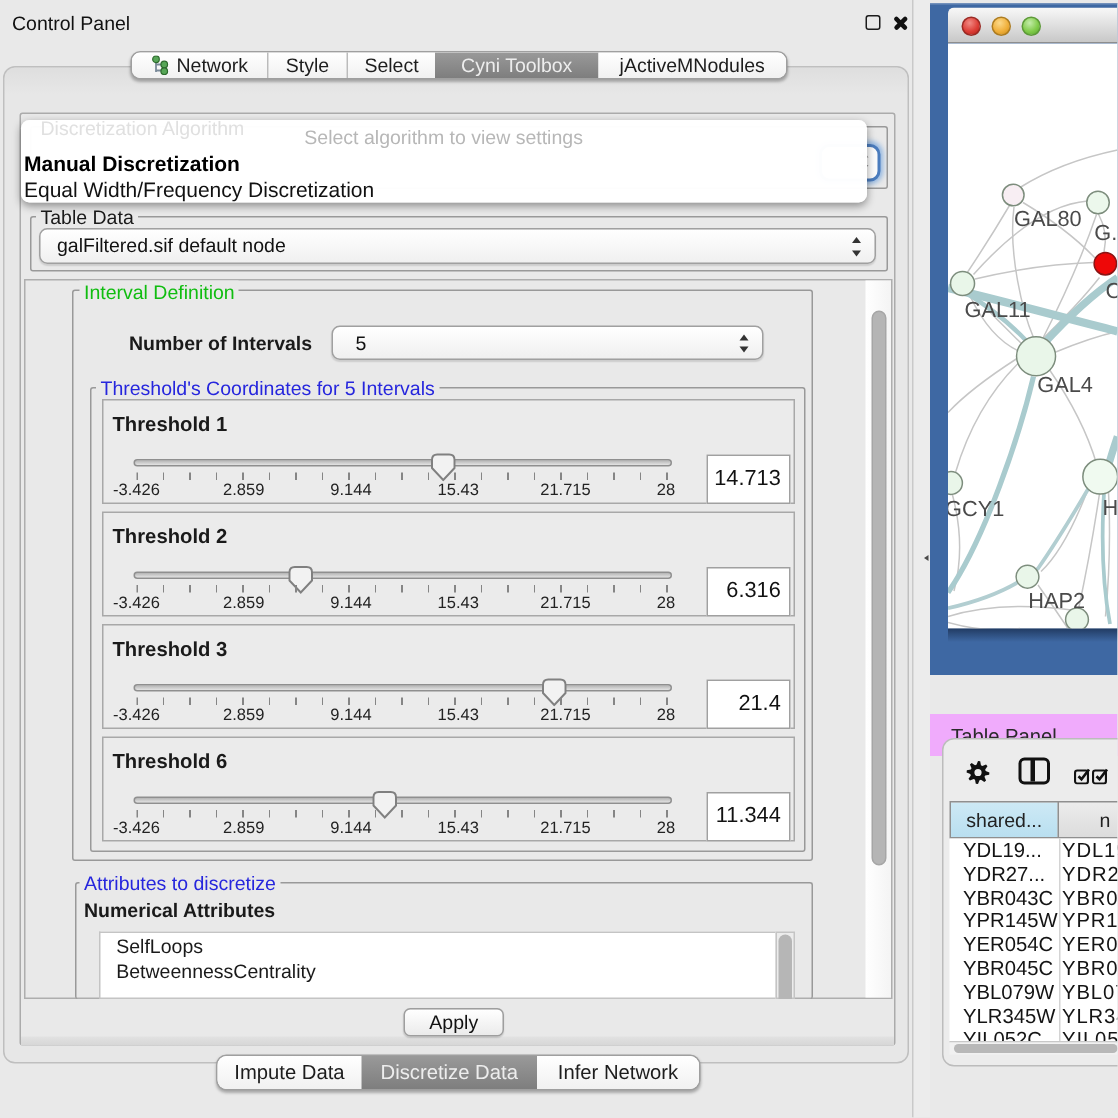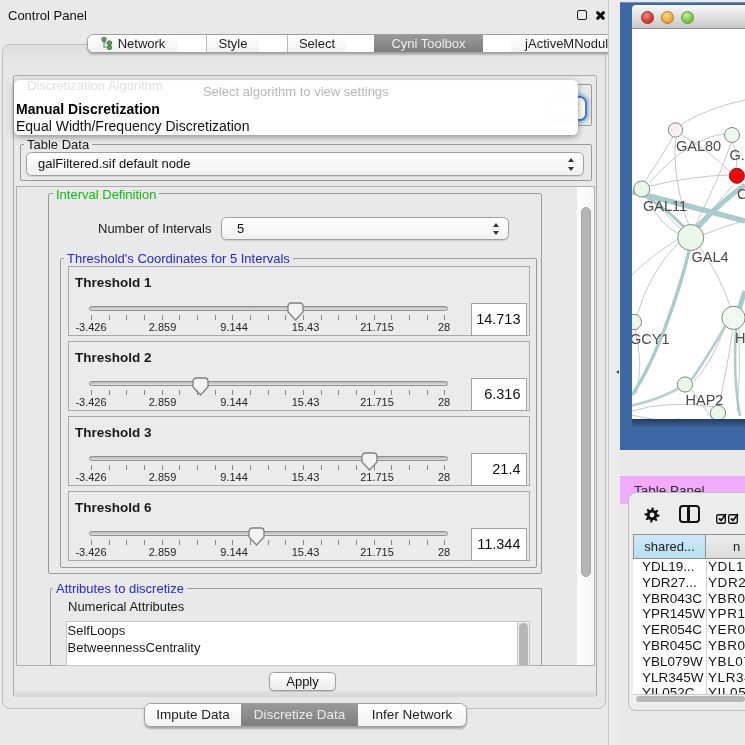--- a/index.html
+++ b/index.html
@@ -1,33 +1,33 @@
 <!DOCTYPE html>
 <html><head>
 <meta charset="utf-8">
 <style>
 * { margin:0; padding:0; box-sizing:border-box; }
 html,body { width:745px; height:745px; overflow:hidden; }
 body { font-family:"Liberation Sans", sans-serif; background:#e9e9e9; position:relative; }
 .abs { position:absolute; }
-.b13 { font-size:13px; font-weight:normal; color:#1a1a1a;margin-left:12px; }
+.b13 { font-size:13px; font-weight:bold; color:#1a1a1a; }
 
 #titletext { left:8px; top:8px; font-size:13px; color:#111; }
 #winsq { left:577px; top:10px; width:10px; height:10px; border:1.8px solid #1c1c1c; border-radius:2px; }
 #winx { left:594px; top:10px; width:12px; height:12px; }
 #winx i { position:absolute; left:0.5px; top:4.3px; width:11px; height:2.8px; background:#111; border-radius:1.4px; }
 #winx i.a { transform:rotate(45deg); }
 #winx i.b { transform:rotate(-45deg); }
 
 #tabpane { left:2px; top:44px; width:604px; height:665px; border:1px solid #bfbfbf; border-radius:8px; background:linear-gradient(#dedede, #e7e7e7 18px); }
 .segs { display:flex; border:1px solid #9f9f9f; border-radius:6.5px; overflow:hidden; box-shadow:0 1.5px 2px rgba(0,0,0,0.28); background:#fff; }
 .seg { font-size:13px; color:#1d1d1d; text-align:center; background:linear-gradient(#ffffff,#f1f1f1); white-space:nowrap; }
 .seg.dark { background:linear-gradient(#999999,#7e7e7e); color:#ededed; }
 .seg.sep { border-left:1px solid #bbb; }
-#topsegs { left:87px; top:34px; height:19px;gap:28px; }
+#topsegs { left:87px; top:34px; height:19px; }
 #topsegs .seg { line-height:18px; }
 #botsegs { left:144px; top:703px; height:24px; border-radius:7px; }
 #botsegs .seg { line-height:22px; font-size:13.5px; }
 .neticon { display:inline-block; width:12px; height:13px; vertical-align:-2px; margin-right:5px; }
 
 #cpanel { left:13px; top:75px; width:584px; height:622px; border:1px solid #ababab; background:#e9e9e9; border-radius:2px; }
 #cpanelbot { left:14px; top:690.5px; width:582px; height:6px; background:linear-gradient(#e2e2e2,#d6d6d6); }
 .grp { position:absolute; border:1px solid #999999; border-radius:2px; }
 .grplabel { position:absolute; font-size:13px; background:#e9e9e9; padding:0 3px; white-space:nowrap; }
 .green { color:#10bd10; }
@@ -43,21 +43,21 @@
 
 .tpanel { position:absolute; left:68px; width:462px; height:70px; border:1px solid #a8a8a8; background:#ebebeb; }
 .tlabel { position:absolute; left:6px; top:8.5px; font-size:13.5px; font-weight:bold; color:#1a1a1a; }
 .track { position:absolute; left:20px; top:39px; width:359px; height:5px; border:1px solid #8f8f8f; border-radius:3px; background:linear-gradient(#b5b5b5,#e3e3e3); }
 .ticks { position:absolute; left:21.5px; top:48.5px; width:355px; height:5px; background:repeating-linear-gradient(90deg,#858585 0px,#858585 1px,transparent 1px,transparent 17.66px); }
 .tnum { position:absolute; top:54.5px; font-size:11px; color:#222; width:60px; text-align:center; }
 .vbox { position:absolute; left:402px; top:36px; width:55.5px; height:33px; border:1.5px solid #a0a0a0; background:#fff; font-size:14.5px; color:#111; text-align:right; padding-right:5px; line-height:31px; }
 .thumb { position:absolute; top:35px; }
 
 #attrlist { left:65.5px; top:620.5px; width:451px; height:45px; background:#fff; border:1px solid #c4c4c4; border-right:none; font-size:13px; color:#1a1a1a; overflow:hidden; }
-#attrlist div { padding-left:1px; line-height:17.5px; }
+#attrlist div { padding-left:11px; line-height:17.5px; }
 
 #apply { z-index:3; left:269px; top:672px; width:67px; height:19px; border:1px solid #9e9e9e; border-radius:4.5px; background:linear-gradient(#ffffff,#ebebeb); font-size:13px; color:#111; text-align:center; line-height:18px; box-shadow:0 1px 1px rgba(0,0,0,0.15); }
 
 #popup { left:14px; top:80px; width:563.5px; height:55px; background:rgba(255,255,255,0.985); border-radius:5.5px; box-shadow:0 2px 6px rgba(0,0,0,0.4); z-index:30; }
 #popup .ghost { position:absolute; left:13px; top:-2px; font-size:13px; color:#e0e0e0; }
 #popup .hint { position:absolute; left:0; right:0; top:3.5px; text-align:center; color:#b7b7b7; font-size:13px; }
 #popup .it1 { position:absolute; left:2px; top:21px; font-size:14px; font-weight:bold; color:#000; }
 #popup .it2 { position:absolute; left:2px; top:37.5px; font-size:14px; color:#111; }
 
 #divider { left:608px; top:0; width:12px; height:745px; background:#ececec; border-left:1px solid #c9c9c9; }

